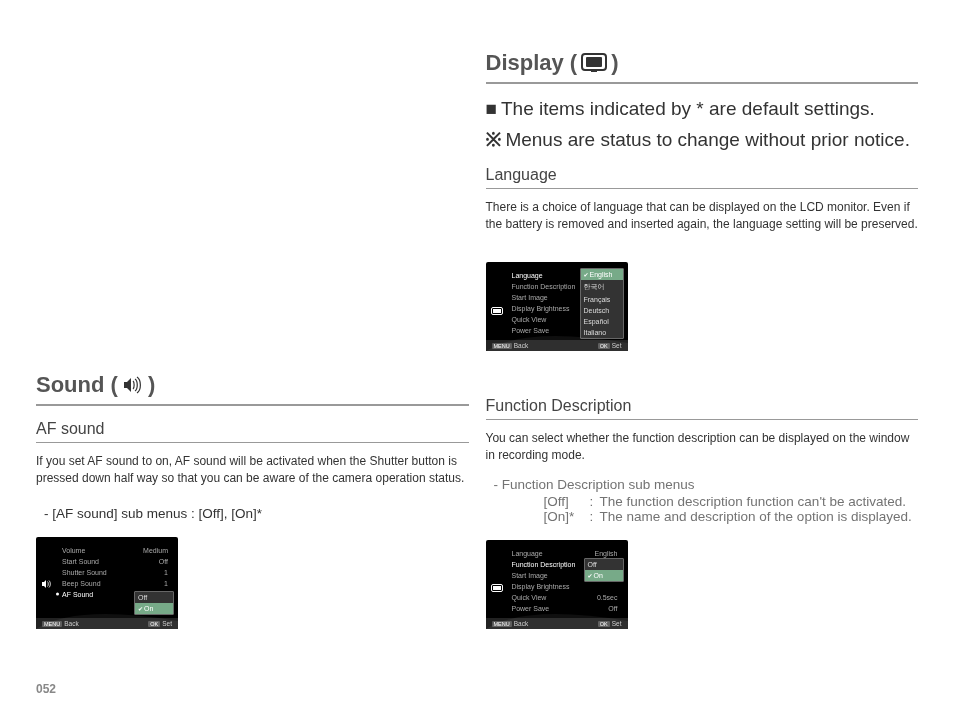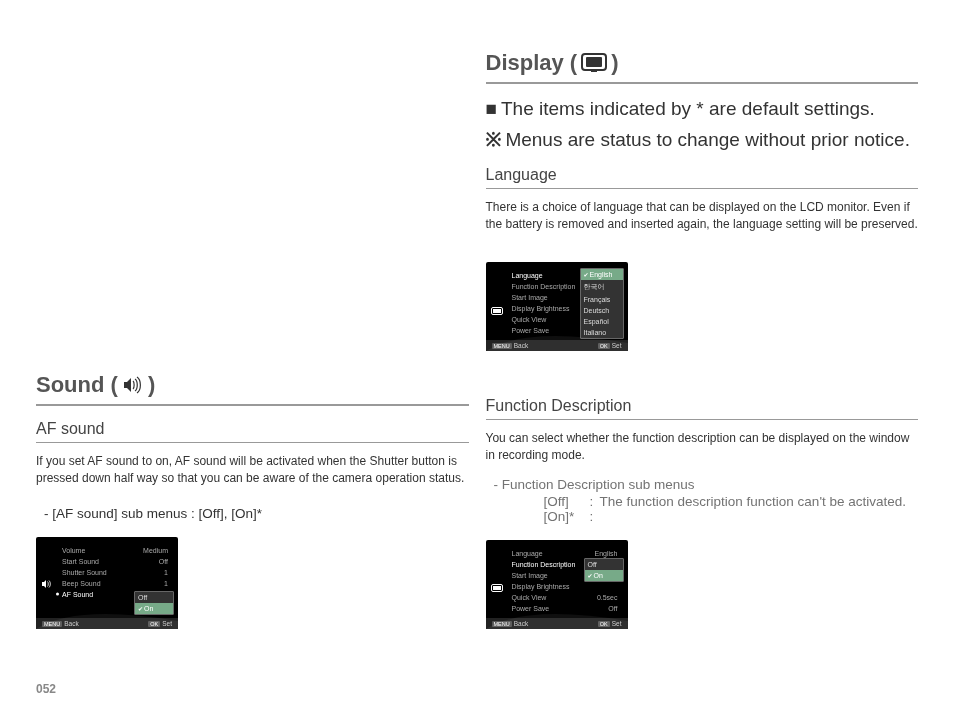--- a/index.html
+++ b/index.html
@@ -336,20 +336,21 @@
         <div class="fd-list">
           <div class="head">- Function Description sub menus</div>
           <div class="item">
             <span class="key">[Off]</span>
             <span class="sep">:</span>
             <span class="val">The function description function can't be activated.</span>
           </div>
           <div class="item">
             <span class="key">[On]*</span>
             <span class="sep">:</span>
+            <span class="val">The name and description of the option is displayed.</span>
           </div>
         </div>
       </div>
       <div class="screenshot">
         <div class="side-icon" style="top:48%;">
           <svg width="12" height="10" viewBox="0 0 12 10">
               <rect x="0.5" y="0.5" width="11" height="7" rx="1.5" fill="none" stroke="#fff" stroke-width="1"></rect>
               <rect x="2" y="2" width="8" height="4" fill="#fff"></rect>
             </svg>
         </div>

